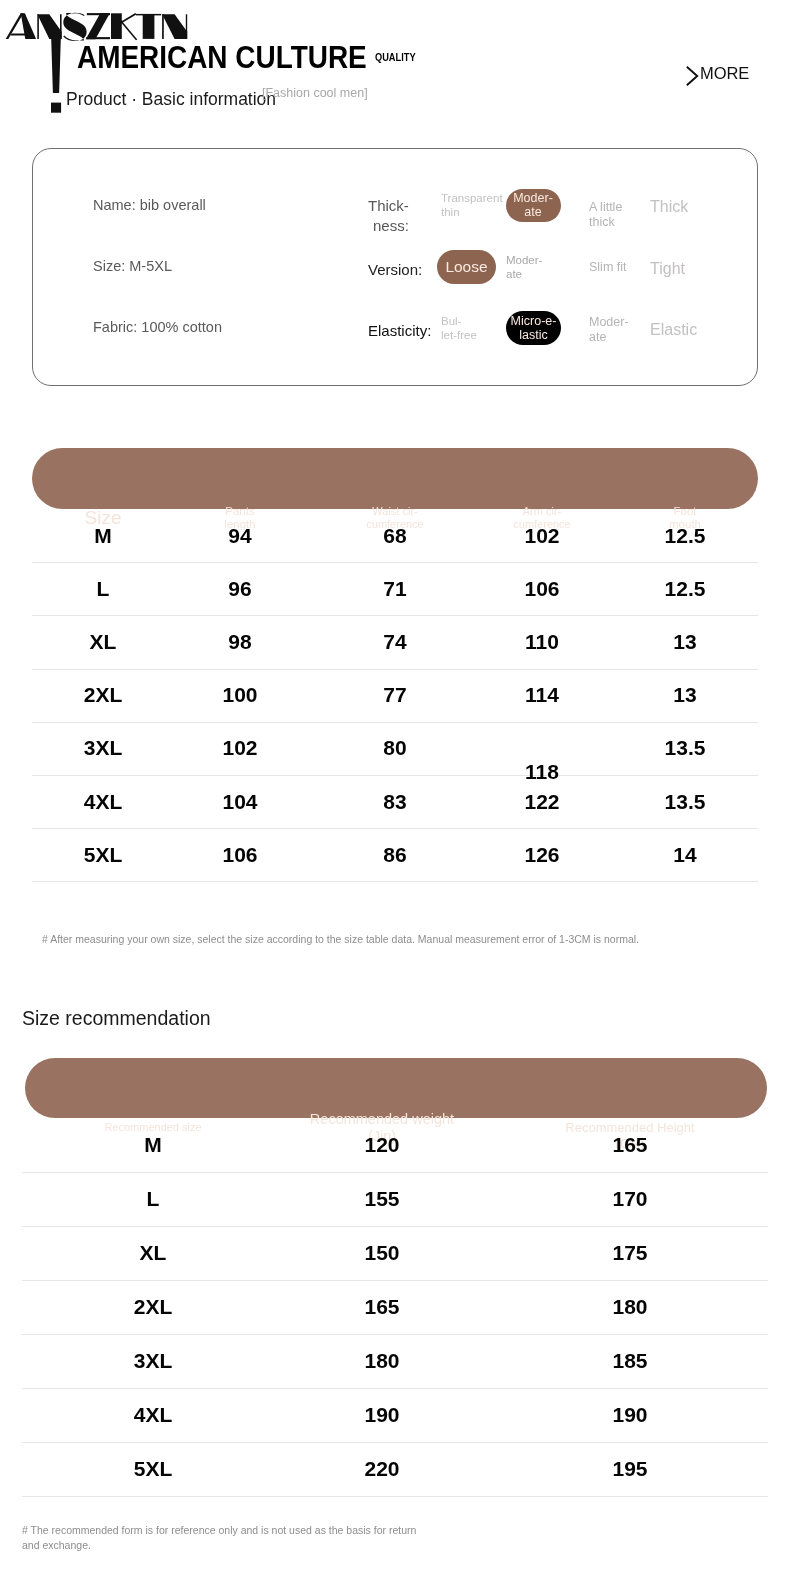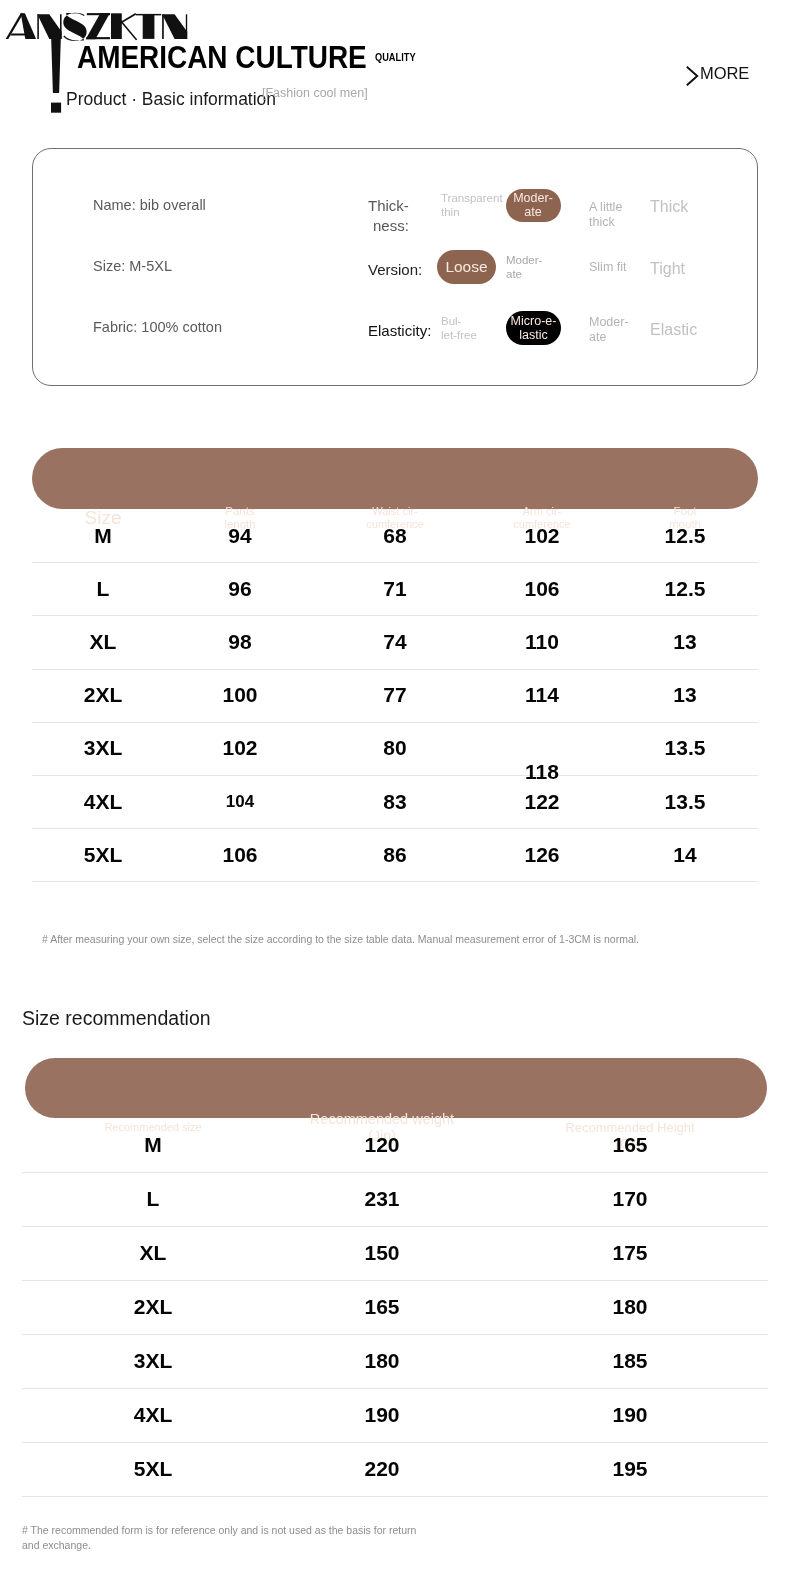--- a/index.html
+++ b/index.html
@@ -164,21 +164,21 @@
     <div class="cell" style="left: 542px; top: 695.2px; font-size: 21px;">114</div>
     <div class="cell" style="left: 685px; top: 695.2px; font-size: 21px;">13</div>
     <div class="rowline" style="left: 32px; width: 726px; top: 775px;"></div>
     <div class="cell" style="left: 103px; top: 748.4px; font-size: 21px;">3XL</div>
     <div class="cell" style="left: 240px; top: 748.4px; font-size: 21px;">102</div>
     <div class="cell" style="left: 395px; top: 748.4px; font-size: 21px;">80</div>
     <div class="cell" style="left: 542px; top: 748.4px; font-size: 21px; margin-top: 24px;">118</div>
     <div class="cell" style="left: 685px; top: 748.4px; font-size: 21px;">13.5</div>
     <div class="rowline" style="left: 32px; width: 726px; top: 828.2px;"></div>
     <div class="cell" style="left: 103px; top: 801.6px; font-size: 21px;">4XL</div>
-    <div class="cell" style="left: 240px; top: 801.6px; font-size: 17px;">104</div>
+    <div class="cell" style="left: 240px; top: 801.6px; font-size: 21px;">104</div>
     <div class="cell" style="left: 395px; top: 801.6px; font-size: 21px;">83</div>
     <div class="cell" style="left: 542px; top: 801.6px; font-size: 21px;">122</div>
     <div class="cell" style="left: 685px; top: 801.6px; font-size: 21px;">13.5</div>
     <div class="rowline" style="left: 32px; width: 726px; top: 881.4px;"></div>
     <div class="cell" style="left: 103px; top: 854.8px; font-size: 21px;">5XL</div>
     <div class="cell" style="left: 240px; top: 854.8px; font-size: 21px;">106</div>
     <div class="cell" style="left: 395px; top: 854.8px; font-size: 21px;">86</div>
     <div class="cell" style="left: 542px; top: 854.8px; font-size: 21px;">126</div>
     <div class="cell" style="left: 685px; top: 854.8px; font-size: 21px;">14</div>
   </div>
@@ -190,21 +190,21 @@
     <div class="th" style="left: 153px; font-size: 11px; top: 1081.18px;">Recommended size</div>
     <div class="th" style="left: 382px; font-size: 14.5px; top: 1070.6px;">Recommended weight
 (Jin)</div>
     <div class="th" style="left: 630px; font-size: 13px; top: 1079.94px;">Recommended Height (CM)</div>
     <div class="rowline" style="left: 22px; width: 746px; top: 1172px;"></div>
     <div class="cell" style="left: 153px; top: 1145px; font-size: 21px;">M</div>
     <div class="cell" style="left: 382px; top: 1145px; font-size: 21px;">120</div>
     <div class="cell" style="left: 630px; top: 1145px; font-size: 21px;">165</div>
     <div class="rowline" style="left: 22px; width: 746px; top: 1226px;"></div>
     <div class="cell" style="left: 153px; top: 1199px; font-size: 21px;">L</div>
-    <div class="cell" style="left: 382px; top: 1199px; font-size: 21px;">231</div>
+    <div class="cell" style="left: 382px; top: 1199px; font-size: 21px;">155</div>
     <div class="cell" style="left: 630px; top: 1199px; font-size: 21px;">170</div>
     <div class="rowline" style="left: 22px; width: 746px; top: 1280px;"></div>
     <div class="cell" style="left: 153px; top: 1253px; font-size: 21px;">XL</div>
     <div class="cell" style="left: 382px; top: 1253px; font-size: 21px;">150</div>
     <div class="cell" style="left: 630px; top: 1253px; font-size: 21px;">175</div>
     <div class="rowline" style="left: 22px; width: 746px; top: 1334px;"></div>
     <div class="cell" style="left: 153px; top: 1307px; font-size: 21px;">2XL</div>
     <div class="cell" style="left: 382px; top: 1307px; font-size: 21px;">165</div>
     <div class="cell" style="left: 630px; top: 1307px; font-size: 21px;">180</div>
     <div class="rowline" style="left: 22px; width: 746px; top: 1388px;"></div>

